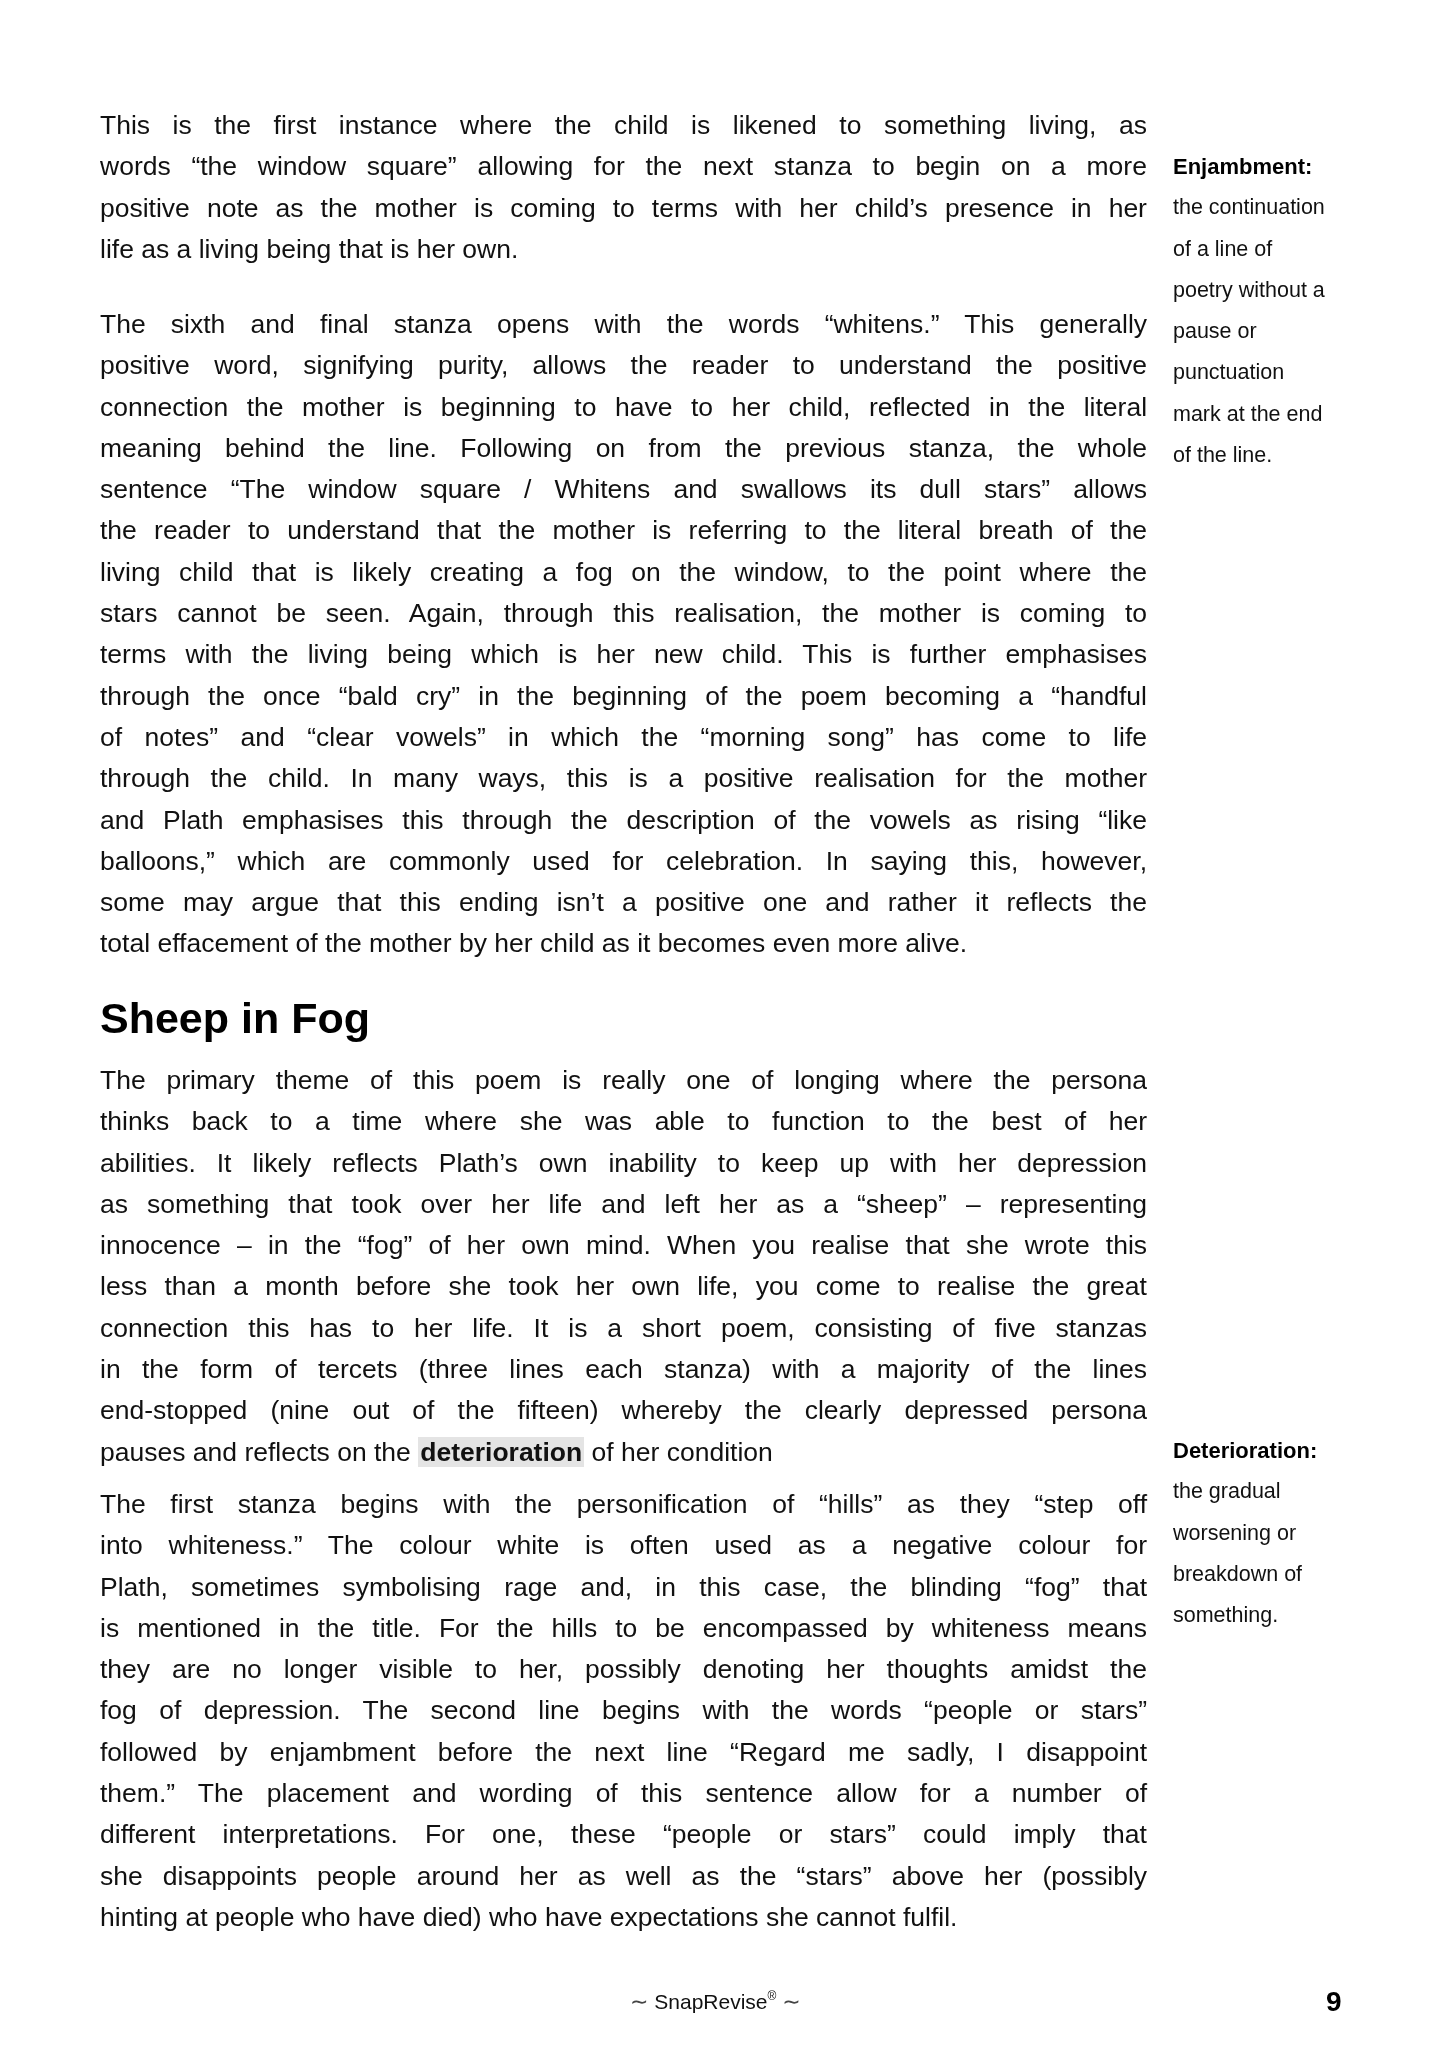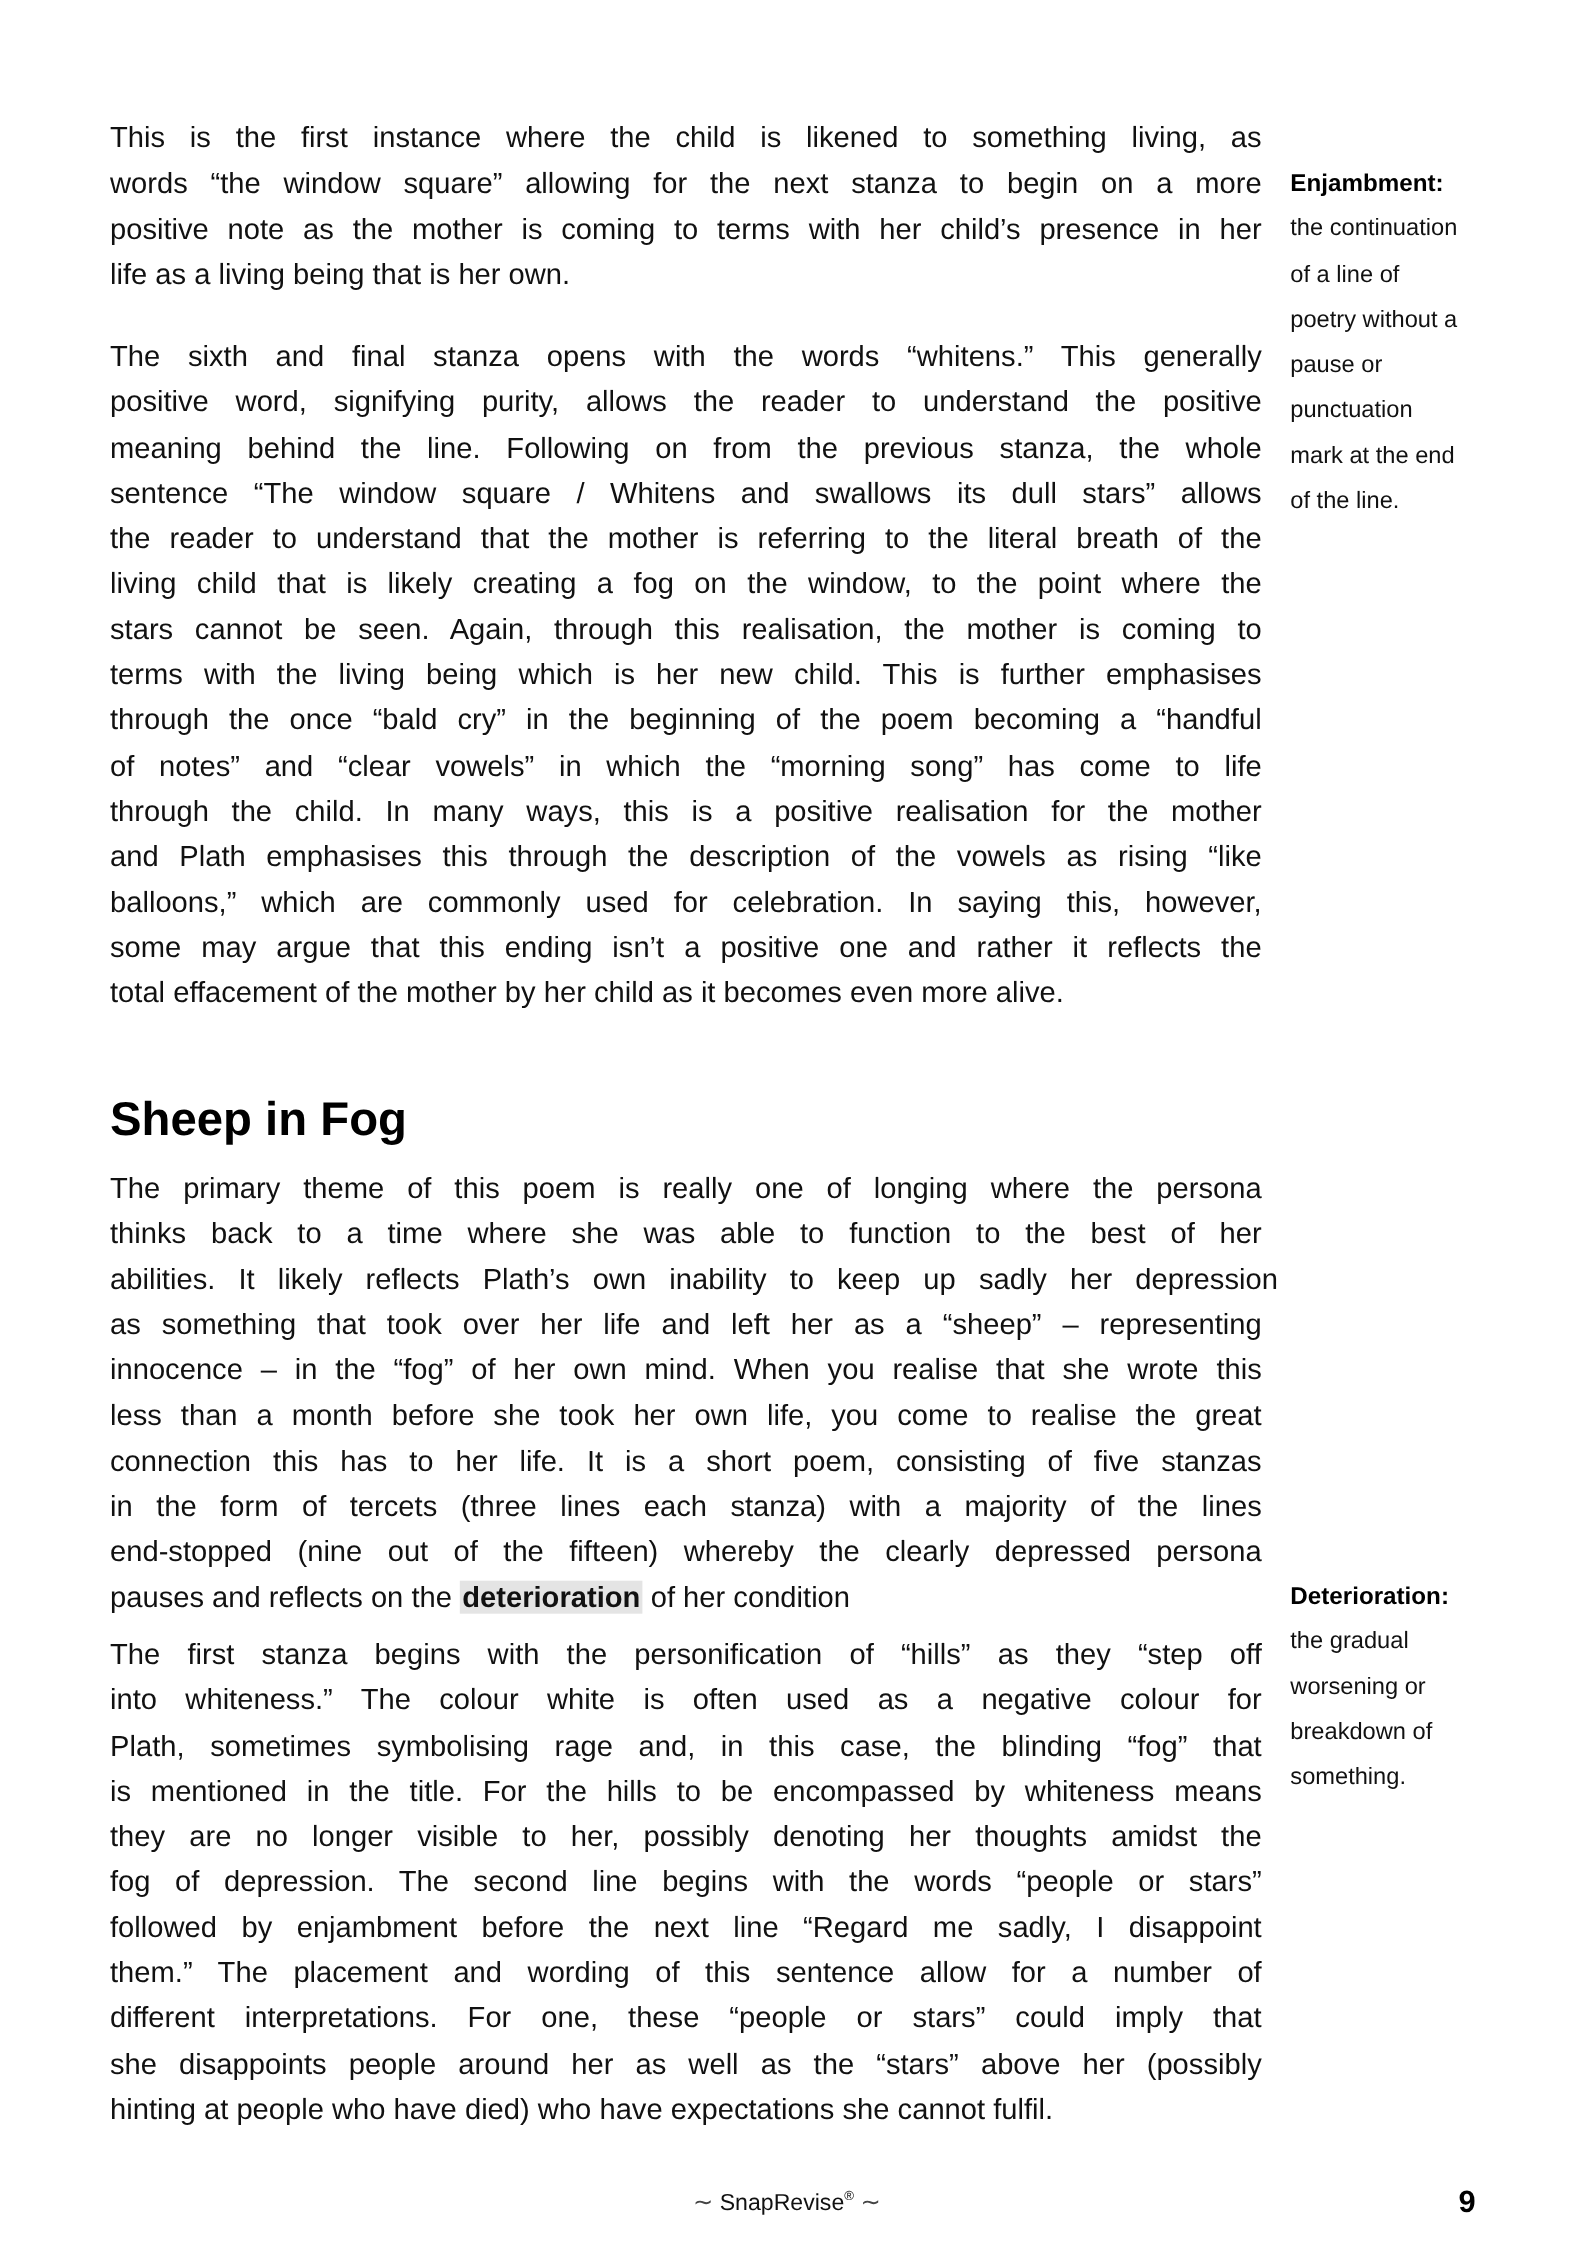--- a/index.html
+++ b/index.html
@@ -35,41 +35,42 @@
   <div class="para" id="p1" style="top:105px;">
       <div class="line"><span class="inner" style="word-spacing: 15.16px;">This is the first instance where the child is likened to something living, as</span></div>
       <div class="line"><span class="inner" style="word-spacing: 13.34px;">words “the window square” allowing for the next stanza to begin on a more</span></div>
       <div class="line"><span class="inner" style="word-spacing: 9.7px; transform: scaleX(0.9999);">positive note as the mother is coming to terms with her child’s presence in her</span></div>
       <div class="line last"><span class="inner">life as a living being that is her own.</span></div>
     </div>
 
   <div class="para" id="p2" style="top:304px;">
       <div class="line"><span class="inner" style="word-spacing: 17.83px; transform: scaleX(1);">The sixth and final stanza opens with the words “whitens.”  This generally</span></div>
       <div class="line"><span class="inner" style="word-spacing: 16.96px; transform: scaleX(1);">positive word, signifying purity, allows the reader to understand the positive</span></div>
+      <div class="line"><span class="inner" style="word-spacing: 11.19px; transform: scaleX(1);">connection the mother is beginning to have to her child, reflected in the literal</span></div>
       <div class="line"><span class="inner" style="word-spacing: 16.04px; transform: scaleX(1);">meaning behind the line.  Following on from the previous stanza, the whole</span></div>
       <div class="line"><span class="inner" style="word-spacing: 15.78px;">sentence “The window square / Whitens and swallows its dull stars” allows</span></div>
       <div class="line"><span class="inner" style="word-spacing: 9.86px;">the reader to understand that the mother is referring to the literal breath of the</span></div>
       <div class="line"><span class="inner" style="word-spacing: 11.17px;">living child that is likely creating a fog on the window, to the point where the</span></div>
       <div class="line"><span class="inner" style="word-spacing: 12.37px; transform: scaleX(1);">stars cannot be seen. Again, through this realisation, the mother is coming to</span></div>
       <div class="line"><span class="inner" style="word-spacing: 11.8px;">terms with the living being which is her new child. This is further emphasises</span></div>
       <div class="line"><span class="inner" style="word-spacing: 10.84px;">through the once “bald cry” in the beginning of the poem becoming a “handful</span></div>
       <div class="line"><span class="inner" style="word-spacing: 15.05px;">of notes” and “clear vowels” in which the “morning song” has come to life</span></div>
       <div class="line"><span class="inner" style="word-spacing: 13.24px; transform: scaleX(1);">through the child.  In many ways, this is a positive realisation for the mother</span></div>
       <div class="line"><span class="inner" style="word-spacing: 11.39px;">and Plath emphasises this through the description of the vowels as rising “like</span></div>
       <div class="line"><span class="inner" style="word-spacing: 15.29px;">balloons,” which are commonly used for celebration. In saying this, however,</span></div>
       <div class="line"><span class="inner" style="word-spacing: 10.81px;">some may argue that this ending isn’t a positive one and rather it reflects the</span></div>
       <div class="line last"><span class="inner">total effacement of the mother by her child as it becomes even more alive.</span></div>
     </div>
 
   <div class="heading">Sheep in Fog</div>
 
   <div class="para" id="p3" style="top:1060px;">
       <div class="line"><span class="inner" style="word-spacing: 13.46px;">The primary theme of this poem is really one of longing where the persona</span></div>
       <div class="line"><span class="inner" style="word-spacing: 15.2px; transform: scaleX(1);">thinks back to a time where she was able to function to the best of her</span></div>
-      <div class="line"><span class="inner" style="word-spacing: 13.64px;">abilities.  It likely reflects Plath’s own inability to keep up sadly her depression</span></div>
+      <div class="line"><span class="inner" style="word-spacing: 13.64px;">abilities.  It likely reflects Plath’s own inability to keep up with her depression</span></div>
       <div class="line"><span class="inner" style="word-spacing: 11.65px;">as something that took over her life and left her as a “sheep” – representing</span></div>
       <div class="line"><span class="inner" style="word-spacing: 8.82px; transform: scaleX(1);">innocence – in the “fog” of her own mind.  When you realise that she wrote this</span></div>
       <div class="line"><span class="inner" style="word-spacing: 9.89px;">less than a month before she took her own life, you come to realise the great</span></div>
       <div class="line"><span class="inner" style="word-spacing: 12.6px;">connection this has to her life.  It is a short poem, consisting of five stanzas</span></div>
       <div class="line"><span class="inner" style="word-spacing: 13.98px; transform: scaleX(1);">in the form of tercets (three lines each stanza) with a majority of the lines</span></div>
       <div class="line"><span class="inner" style="word-spacing: 15.72px;">end-stopped (nine out of the fifteen) whereby the clearly depressed persona</span></div>
       <div class="line last"><span class="inner">pauses and reflects on the <span class="hl">deterioration</span> of her condition</span></div>
     </div>
 
   <div class="para" id="p4" style="top:1484px;">

